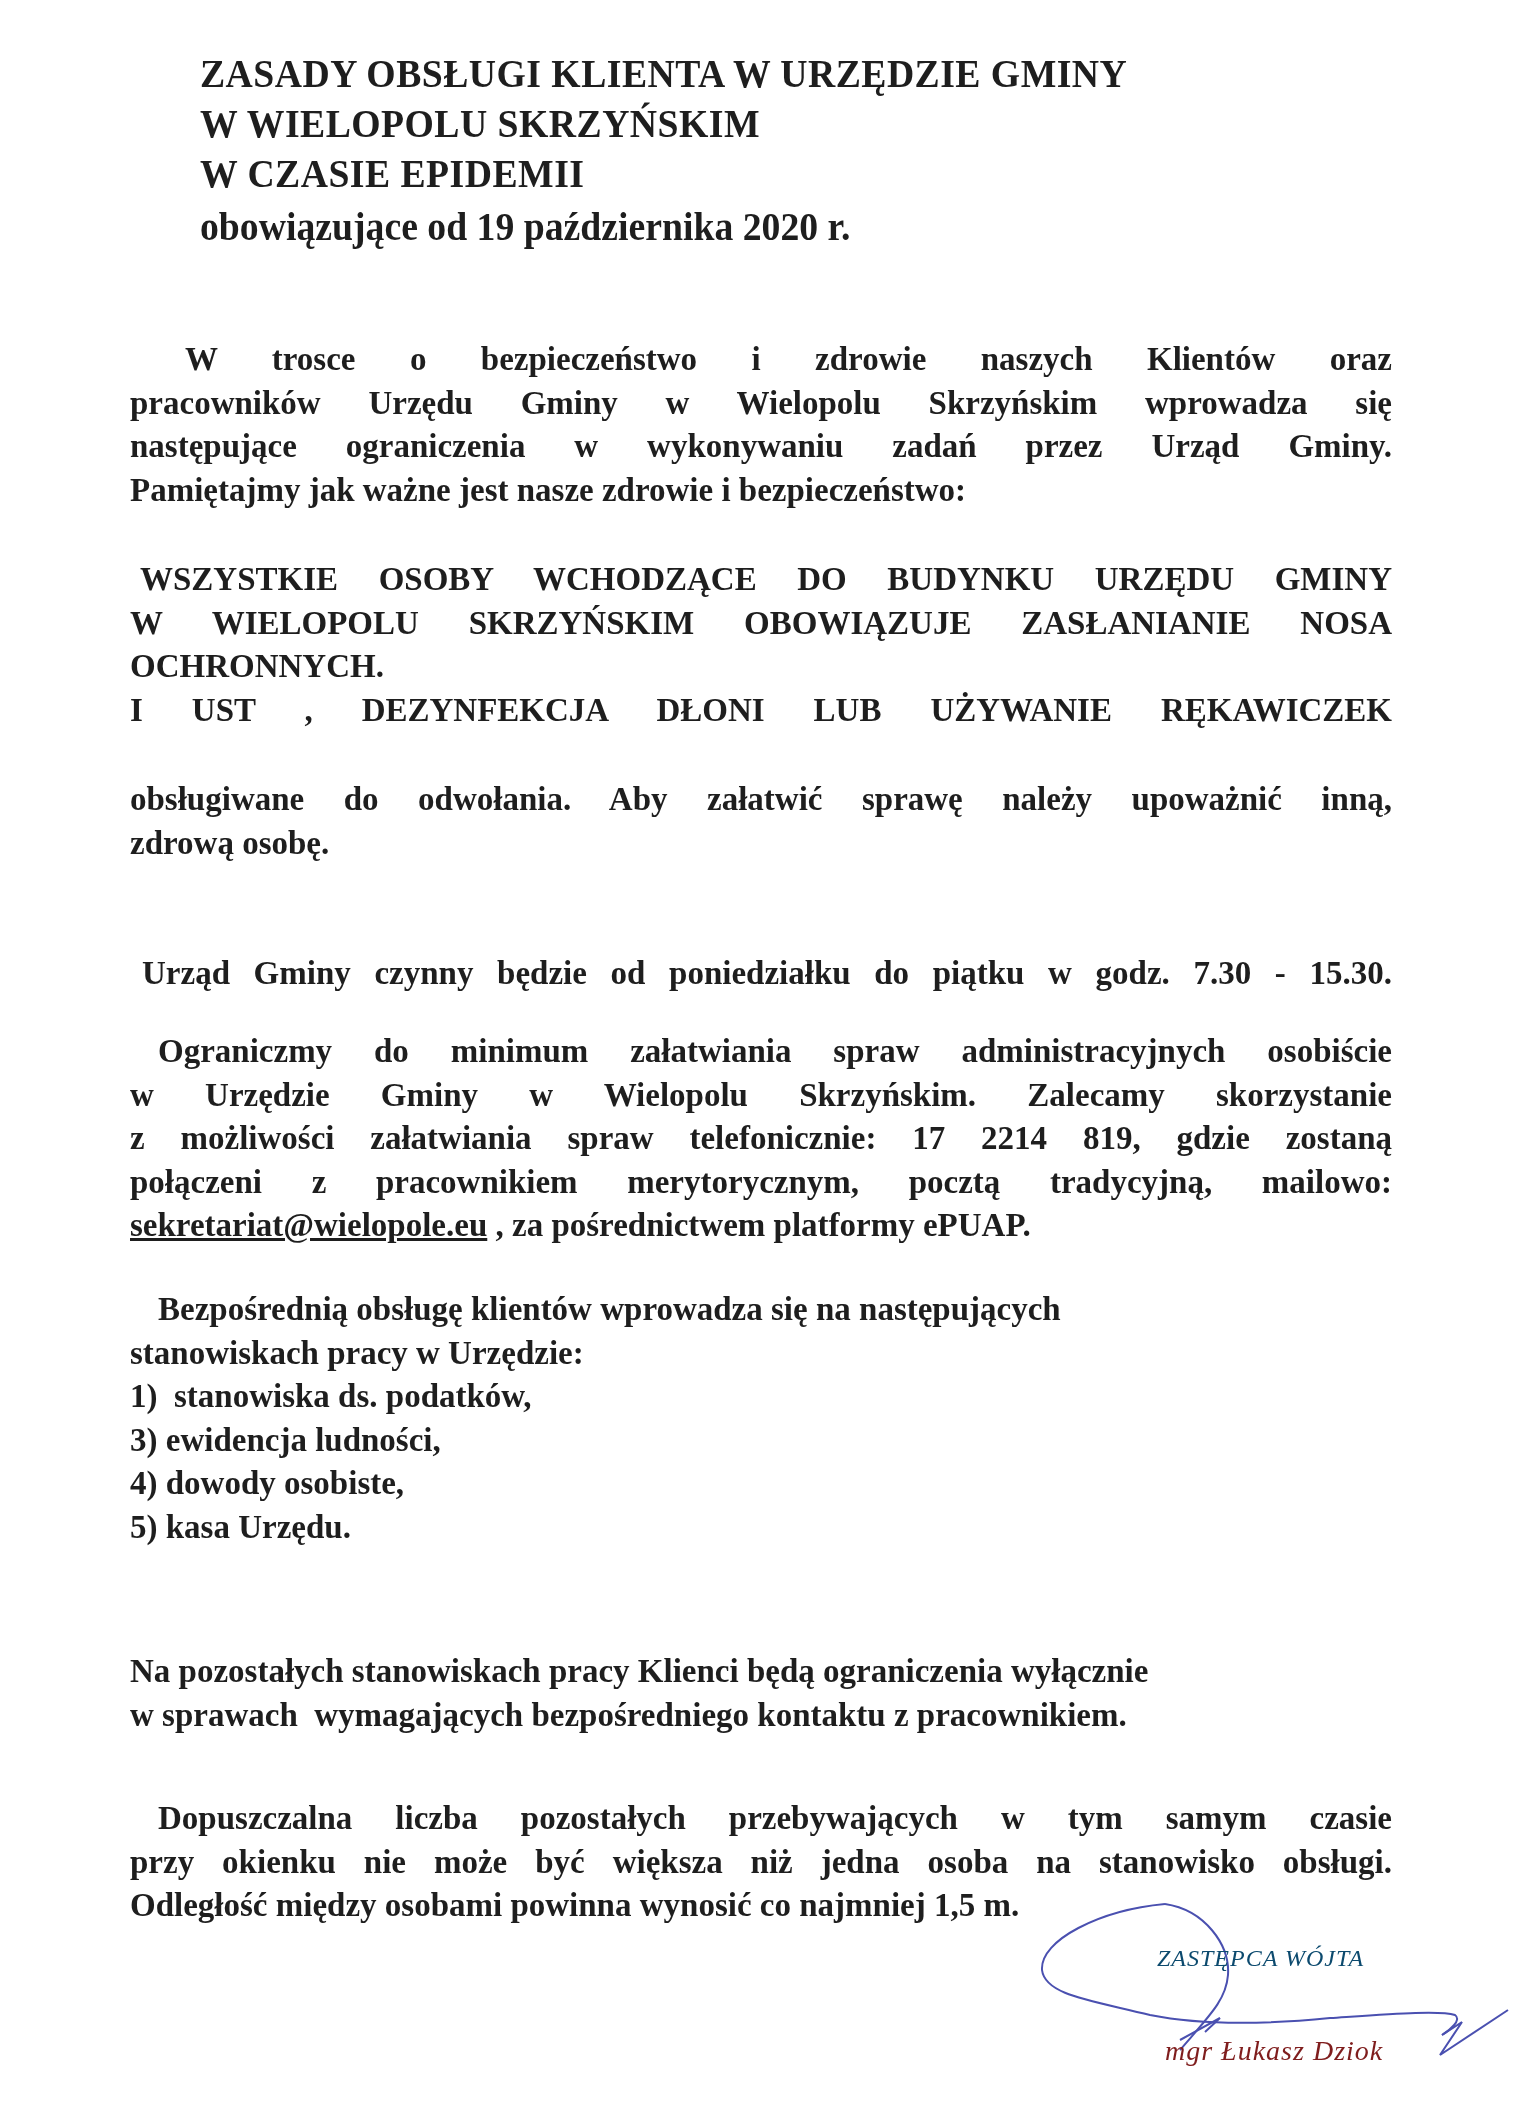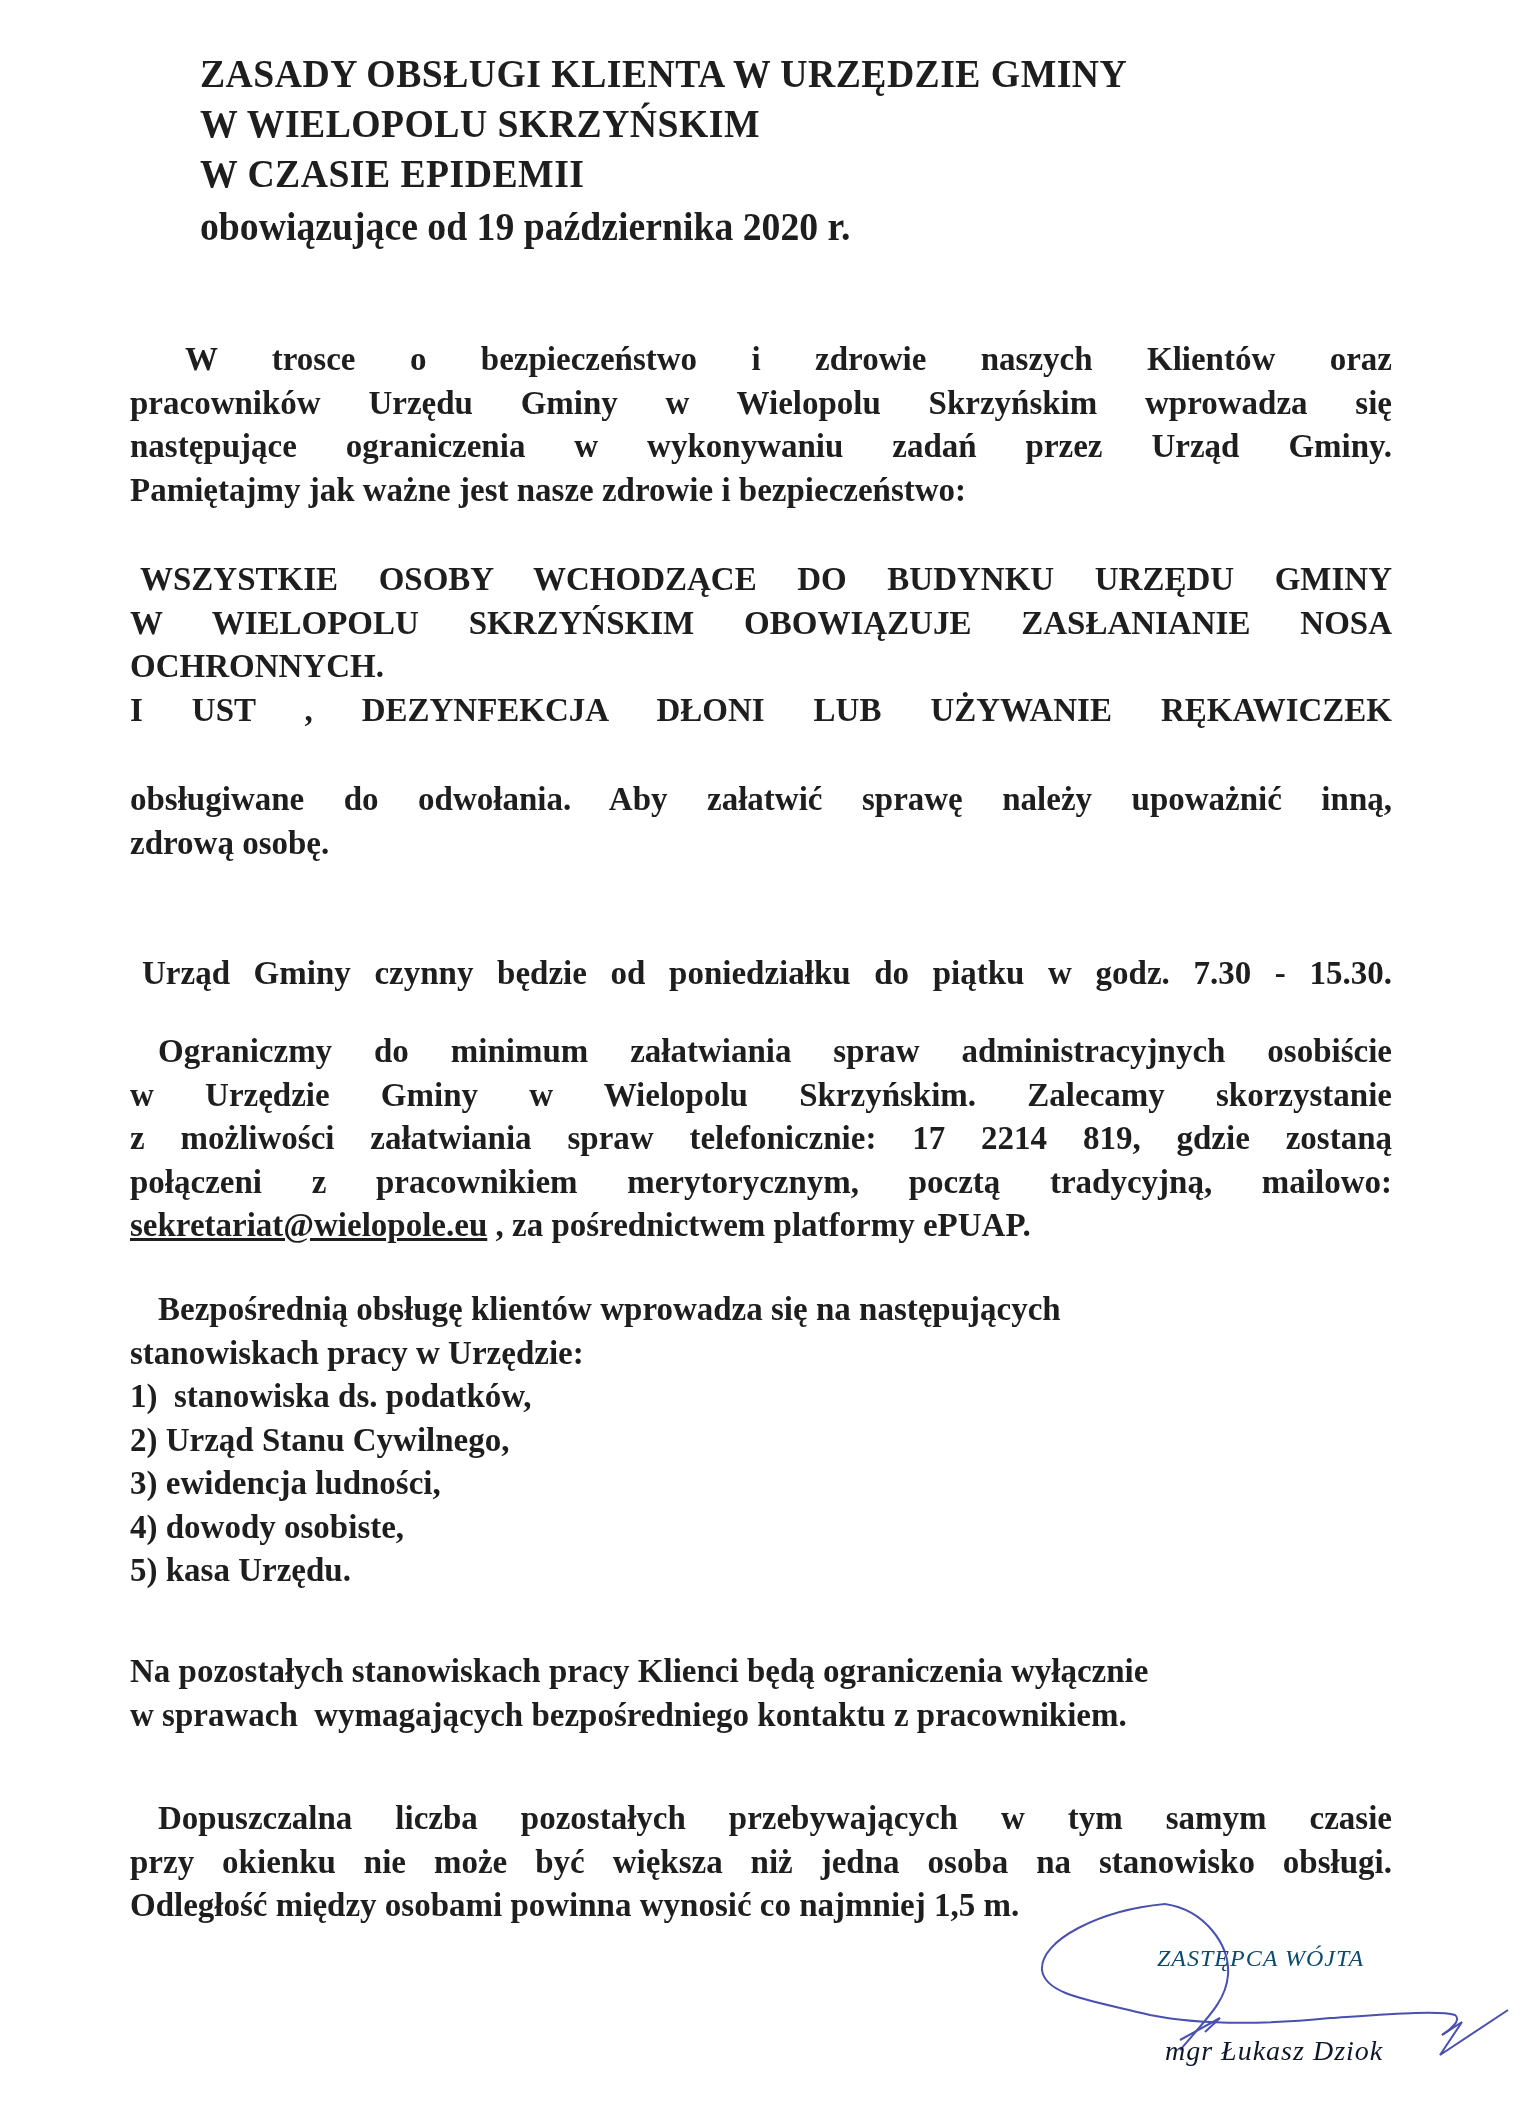--- a/index.html
+++ b/index.html
@@ -14,21 +14,21 @@
   .para { position: absolute; left: 130px; width: 1262px; font-weight: bold; font-size: 33px;
           line-height: 43.5px; text-align: justify; text-align-last: left; }
   .line { display: block; white-space: nowrap; }
   .jl { text-align: justify; text-align-last: justify; white-space: normal; }
   .caps { font-size: 33px; letter-spacing: 0px; }
   .email { text-decoration: underline; }
   .list-item { display: block; white-space: nowrap; }
   .signature { position: absolute; left: 1030px; top: 1900px; width: 498px; height: 204px; }
   .stamp-title { position: absolute; left: 1157px; top: 1945px; font-size: 24px; color: #0c4a6e;
                  letter-spacing: 1px; font-family: "Liberation Serif", serif; white-space: nowrap; font-style: italic; }
-  .stamp-name { position: absolute; left: 1165px; top: 2035px; font-size: 28px; color: #0f172a;
+  .stamp-name { position: absolute; left: 1165px; top: 2035px; font-size: 28px; color: #7f1d1d;
                 font-style: italic; font-family: "Liberation Serif", serif; white-space: nowrap; letter-spacing: 1px; }
 </style>
 </head>
 <body>
 
 <div class="page">
 
   <div class="title-block">
     <div class="title-line">ZASADY OBSŁUGI KLIENTA W URZĘDZIE GMINY</div>
     <div class="title-line">W WIELOPOLU SKRZYŃSKIM</div>
@@ -64,21 +64,20 @@
     <span class="line jl">w Urzędzie Gminy w Wielopolu Skrzyńskim. Zalecamy skorzystanie</span>
     <span class="line jl">z możliwości załatwiania spraw telefonicznie: 17 2214 819, gdzie zostaną</span>
     <span class="line jl">połączeni z pracownikiem merytorycznym, pocztą tradycyjną, mailowo:</span>
     <span class="line"><span class="email">sekretariat@wielopole.eu</span><span> , za pośrednictwem platformy ePUAP.</span></span>
   </div>
 
   <div class="para" style="top:1288px;">
     <span class="line" style="padding-left:28px;">Bezpośrednią obsługę klientów wprowadza się na następujących</span>
     <span class="line">stanowiskach pracy w Urzędzie:</span>
     <span class="list-item" style="white-space:pre;">1)  stanowiska ds. podatków,</span>
-    <span class="list-item">2) Urząd Stanu Cywilnego,</span>
     <span class="list-item">3) ewidencja ludności,</span>
     <span class="list-item">4) dowody osobiste,</span>
     <span class="list-item">5) kasa Urzędu.</span>
   </div>
 
   <div class="para" style="top:1650px;">
     <span class="line">Na pozostałych stanowiskach pracy Klienci będą ograniczenia wyłącznie</span>
     <span class="line" style="white-space:pre;">w sprawach  wymagających bezpośredniego kontaktu z pracownikiem.</span>
   </div>
 

